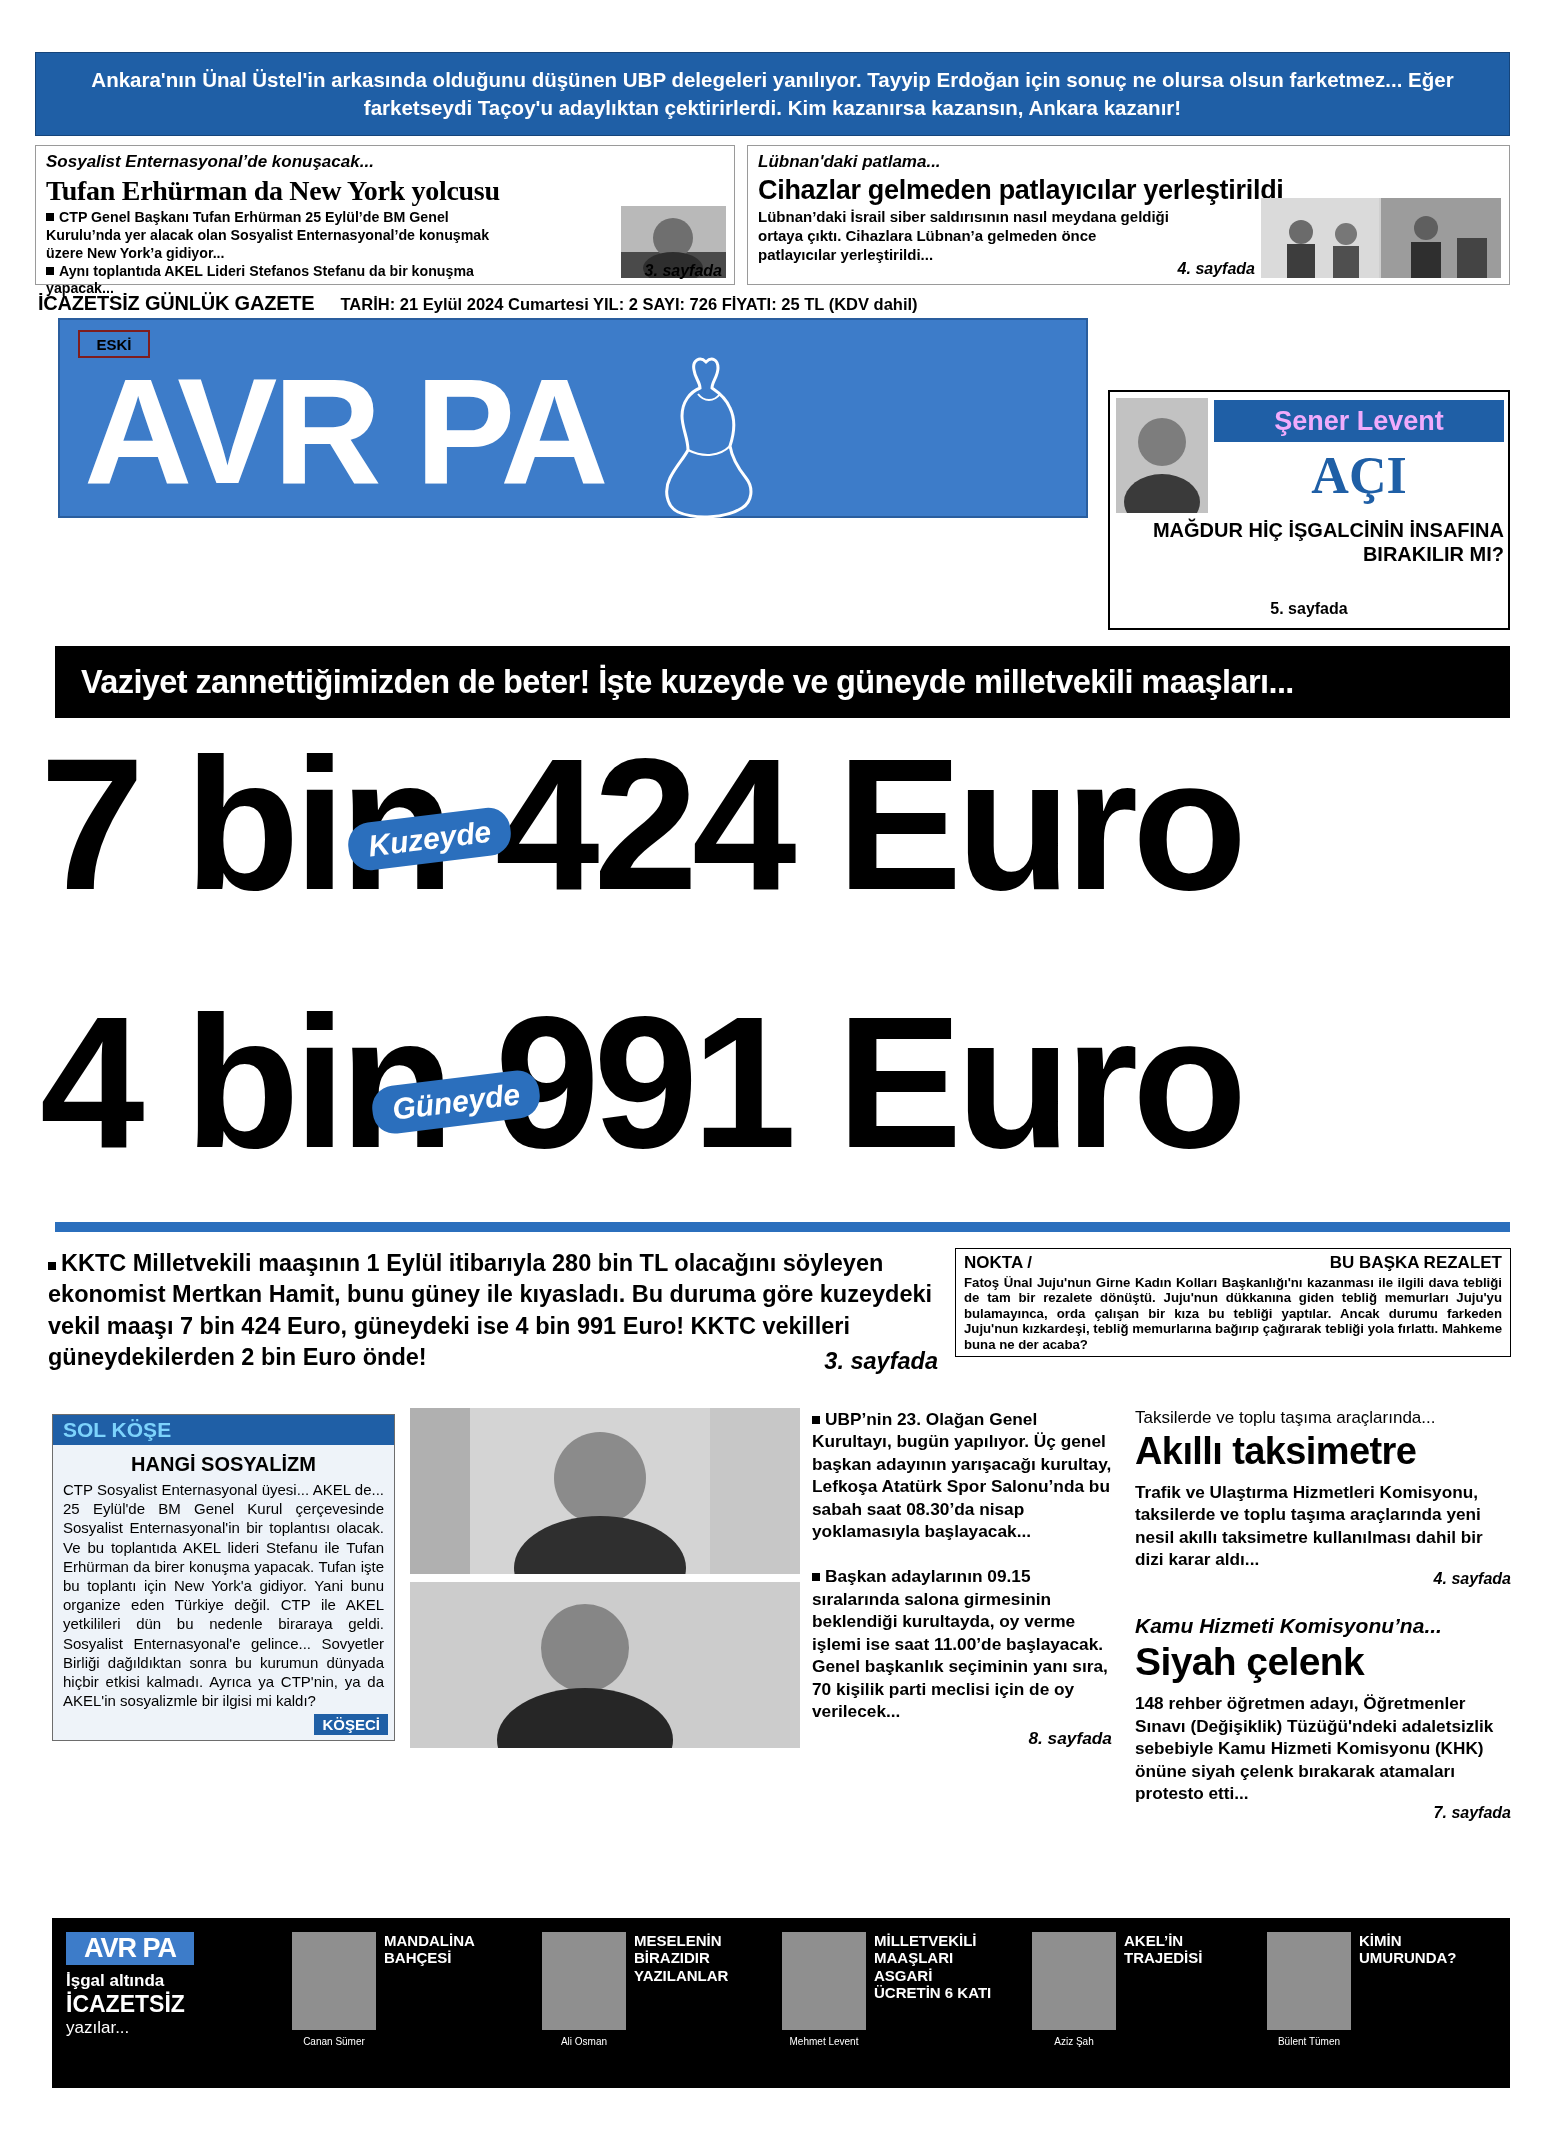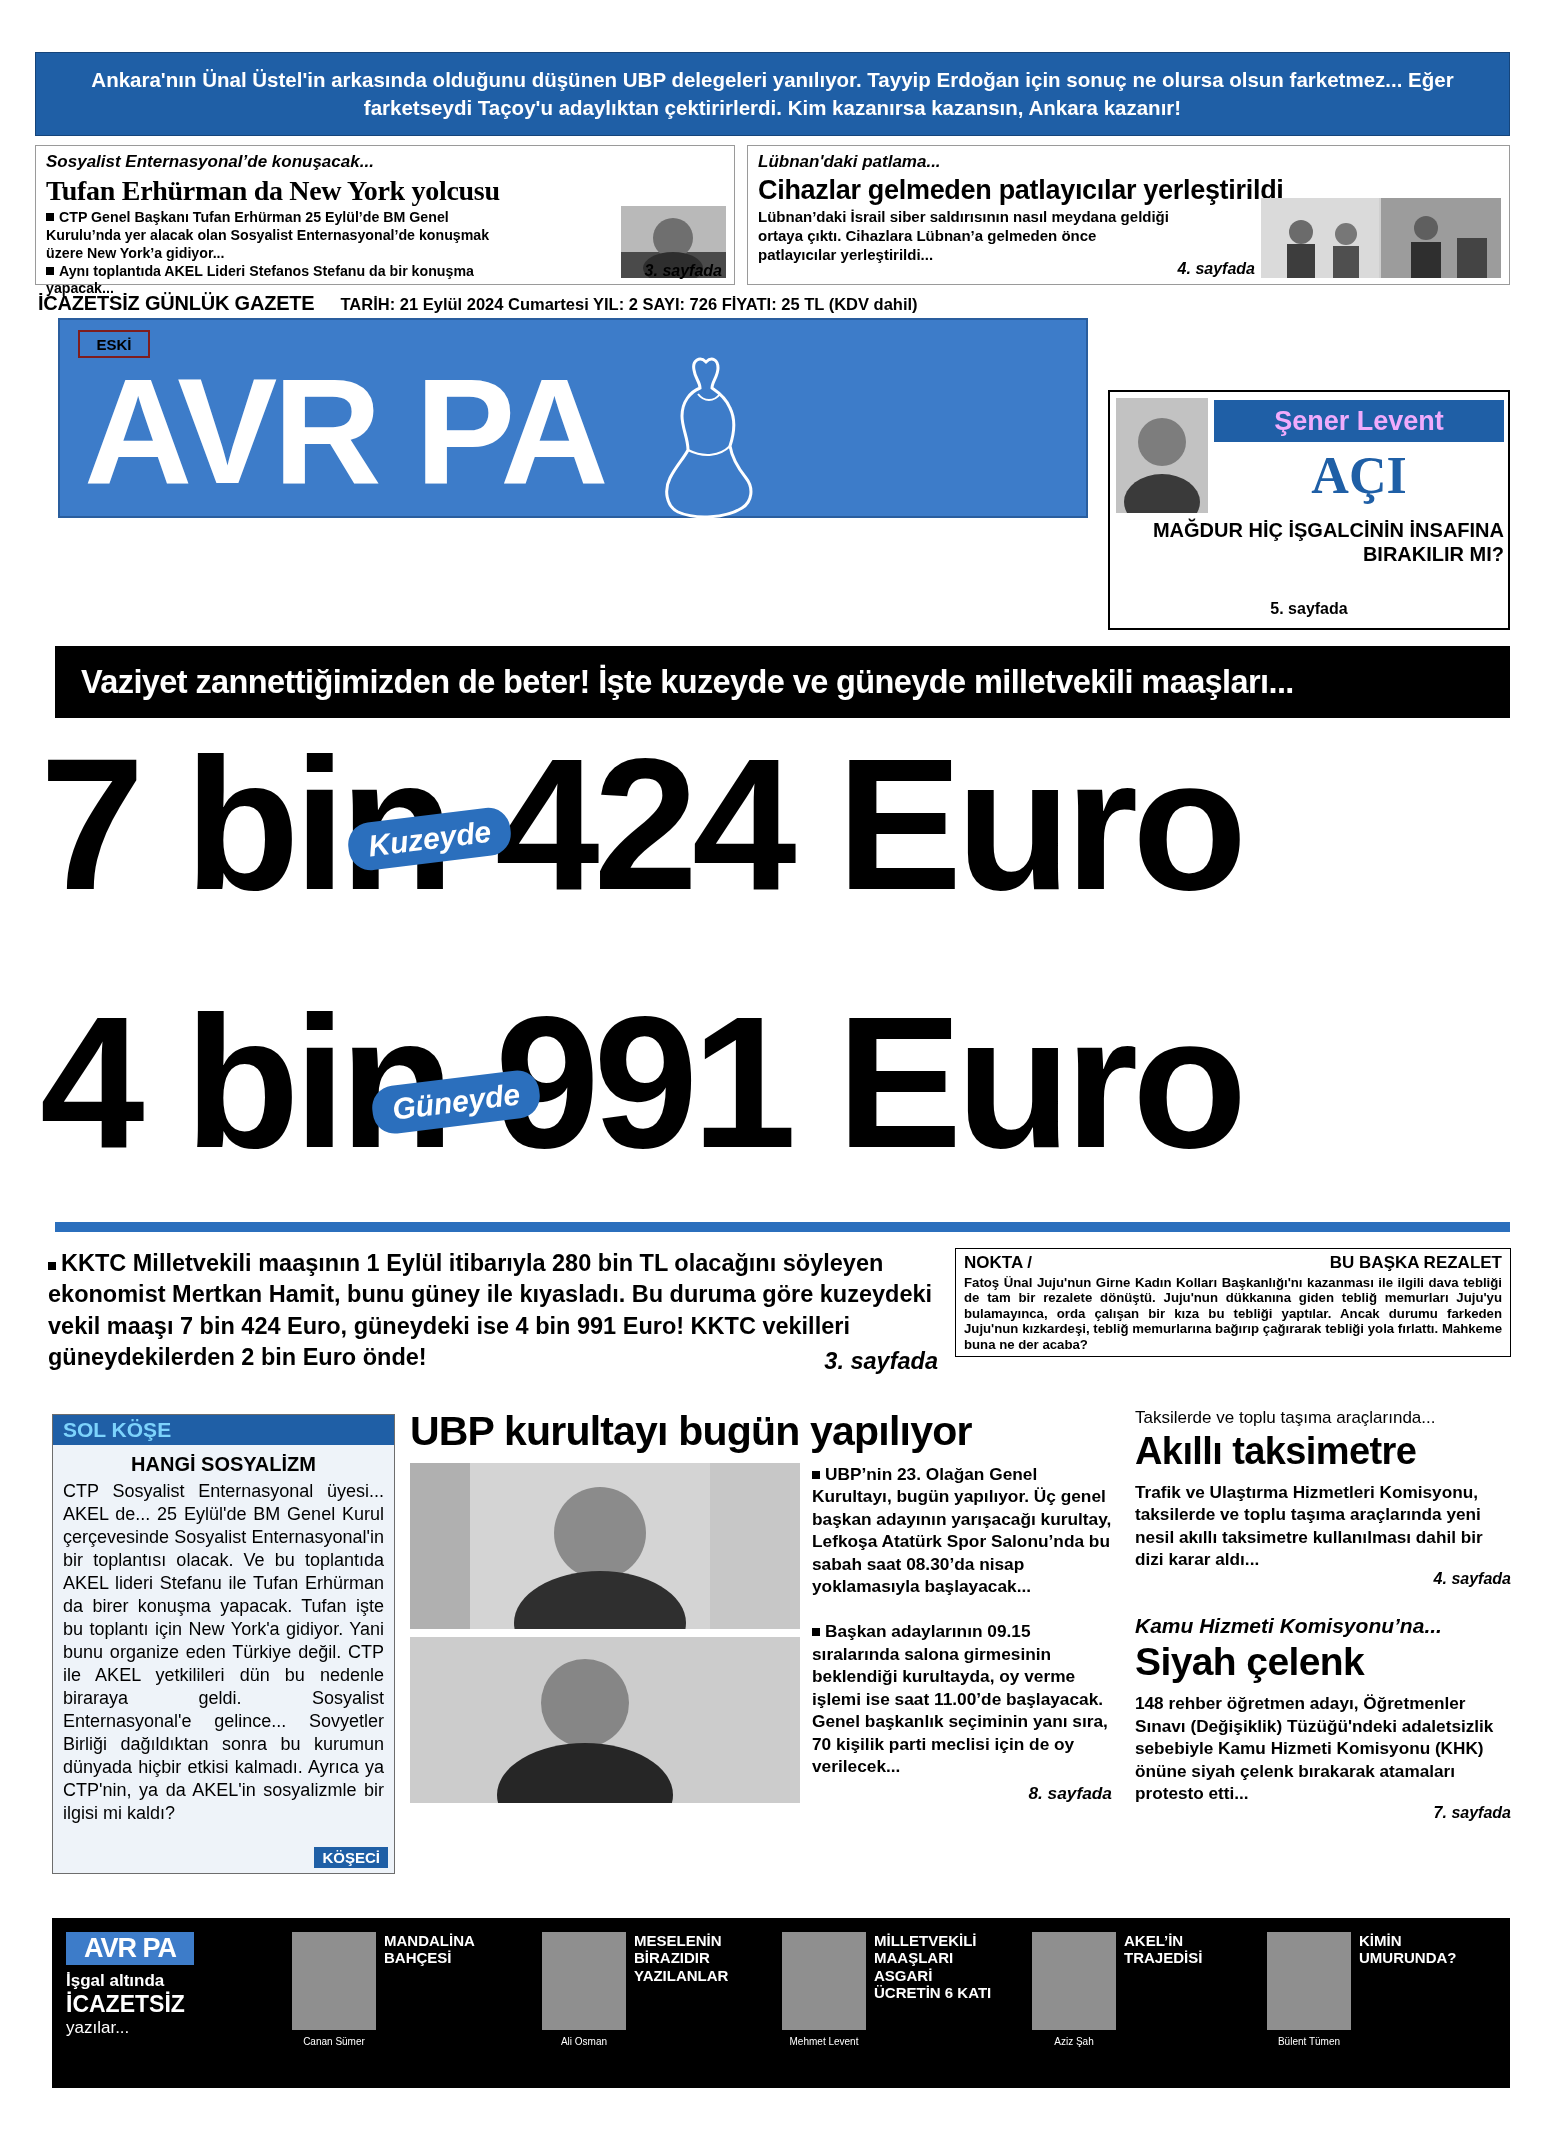--- a/index.html
+++ b/index.html
@@ -77,21 +77,21 @@
   .lead { position:absolute; left:48px; top:1248px; width:890px; font-weight:bold; font-size:23.5px; line-height:1.33; }
   .lead .pref { font-style:italic; float:right; margin-top:4px; }
   .nokta { position:absolute; left:955px; top:1248px; width:556px; border:1px solid #000; padding:4px 8px; background:#fff; }
   .nokta .hdr { display:flex; justify-content:space-between; font-weight:bold; font-size:17px; }
   .nokta .body { font-weight:bold; font-size:13.2px; line-height:1.17; text-align:justify; margin-top:2px; }
 
   
   .colA { position:absolute; left:52px; top:1414px; width:343px; border:1px solid #6d6d6d; background:#eef3f9; }
   .colA .bar { background:#1f5fa6; color:#7dd3fc; font-weight:bold; font-size:21px; padding:3px 10px; }
   .colA h3 { margin:8px 0 4px; text-align:center; font-size:20px; }
-  .colA p { margin:0 10px 24px; font-size:18px; line-height:1.28; text-align:justify; }
+  .colA p { margin:0 10px 6px; font-size:15px; line-height:1.28; text-align:justify; }
   .colA .kose { text-align:right; margin:4px 6px 6px; }
   .colA .kose span { background:#1f5fa6; color:#fff; font-weight:bold; font-size:15px; padding:2px 8px; }
 
   .colB { position:absolute; left:410px; top:1408px; width:710px; }
   .colB h2 { margin:0 0 8px; font-size:41px; letter-spacing:-0.8px; }
   .colB .media { display:flex; gap:12px; }
   .colB .photos { width:390px; }
   .colB .ph { width:390px; height:166px; background:#8f8f8f; margin-bottom:8px; }
   .colB .txt { width:300px; font-weight:bold; font-size:17.3px; line-height:1.3; }
   .colB .pref { font-style:italic; text-align:right; display:block; margin-top:4px; }
@@ -218,21 +218,20 @@
   <div class="colA">
     <div class="bar">SOL KÖŞE</div>
     <h3>HANGİ SOSYALİZM</h3>
     <p>CTP Sosyalist Enternasyonal üyesi... AKEL de... 25 Eylül'de BM Genel Kurul çerçevesinde Sosyalist Enternasyonal'in bir toplantısı olacak. Ve bu toplantıda AKEL lideri Stefanu ile Tufan Erhürman da birer konuşma yapacak. Tufan işte bu toplantı için New York'a gidiyor. Yani bunu organize eden Türkiye değil. CTP ile AKEL yetkilileri dün bu nedenle biraraya geldi. Sosyalist Enternasyonal'e gelince... Sovyetler Birliği dağıldıktan sonra bu kurumun dünyada hiçbir etkisi kalmadı. Ayrıca ya CTP'nin, ya da AKEL'in sosyalizmle bir ilgisi mi kaldı?</p>
     <div class="kose">
       <span>KÖŞECİ</span>
     </div>
   </div>
 
   <div class="colB">
-    <h2>UBP kurultayı bugün yapılıyor</h2>
     <div class="media">
       <div class="photos">
         <div class="ph">
           <svg width="390" height="166" viewBox="0 0 390 166">
             <rect width="390" height="166" fill="#d4d4d4"></rect>
             <rect x="0" y="0" width="60" height="166" fill="#b0b0b0"></rect>
             <circle cx="190" cy="70" r="46" fill="#8b8b8b"></circle>
             <ellipse cx="190" cy="160" rx="86" ry="52" fill="#2f2f2f"></ellipse>
             <rect x="300" y="0" width="90" height="166" fill="#c7c7c7"></rect>
           </svg>

